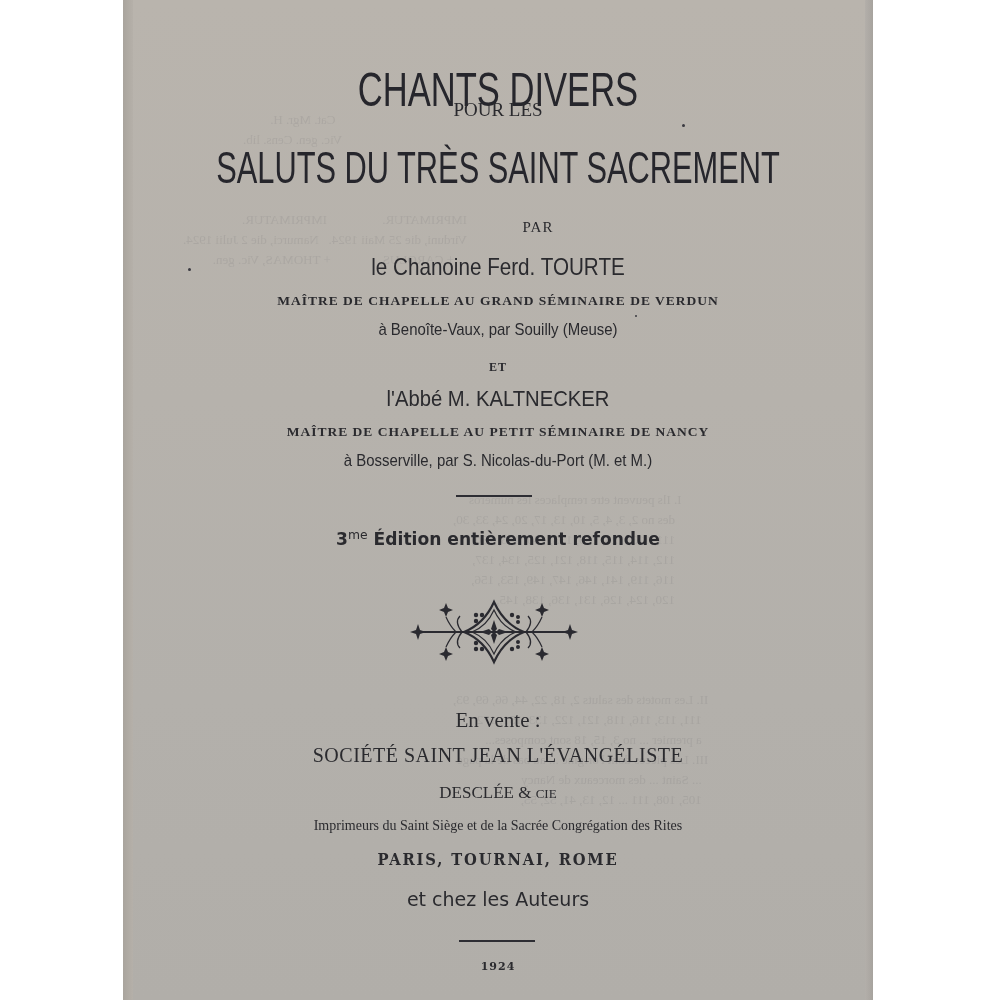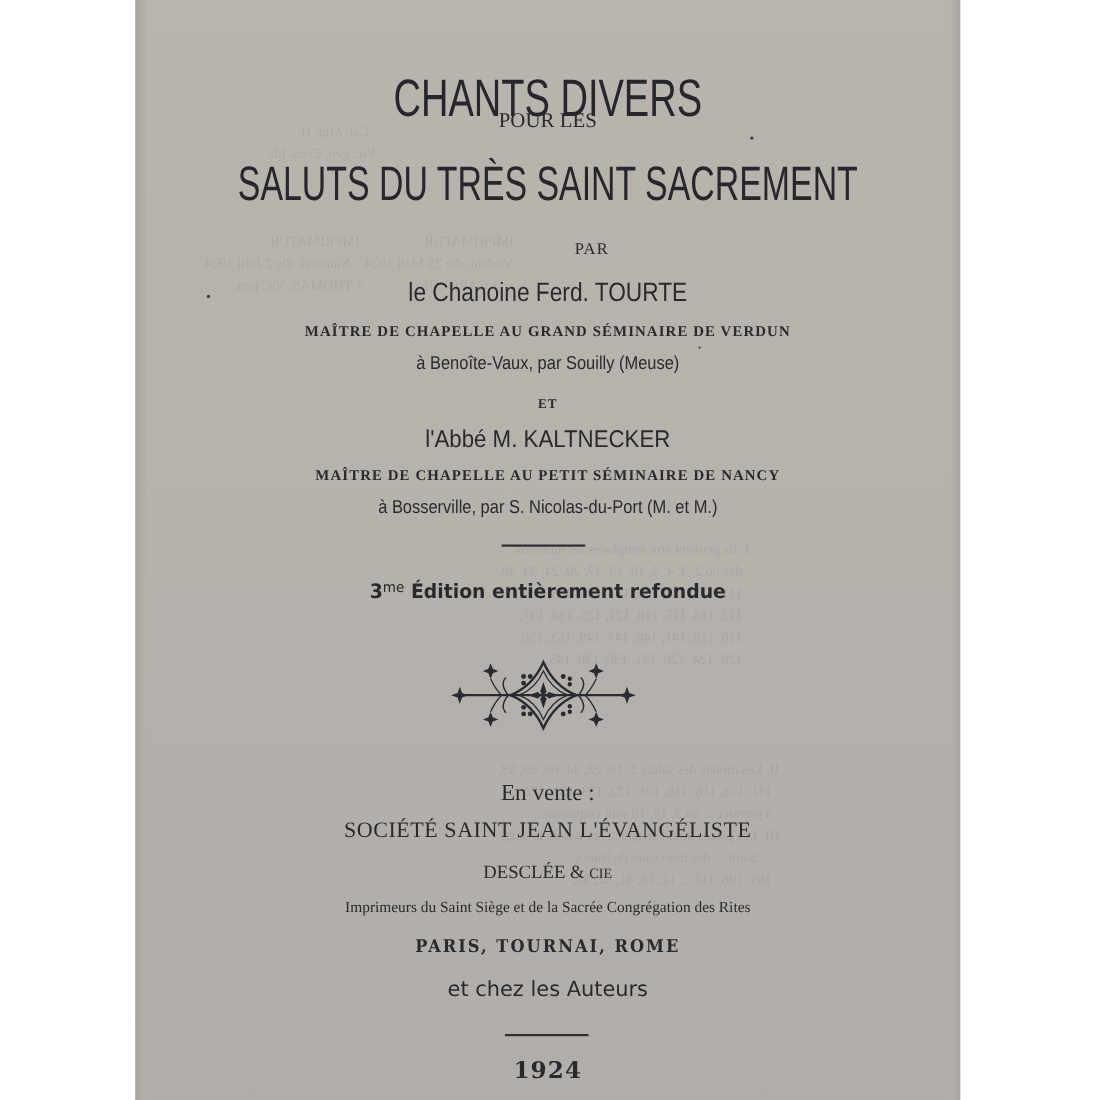--- a/index.html
+++ b/index.html
@@ -69,21 +69,21 @@
     #edition sup { font-size: 13px; vertical-align: 6px; font-weight: normal; }
     #ornament { position: absolute; left: 406px; top: 596px; width: 176px; height: 70px; }
     #envente { top: 708px; font-size: 21px; }
     #societe { top: 744px; font-size: 20px; letter-spacing: 0.5px; }
     #desclee { top: 783px; font-size: 17px; }
     #desclee .sc { font-size: 13px; }
     #imprimeurs { top: 818px; font-size: 14px; }
     #cities { top: 850px; font-size: 16px; font-weight: bold; letter-spacing: 2px; font-family: "DejaVu Serif", serif; transform: scaleX(0.92); transform-origin: 498px 0;}
     #auteurs { top: 888px; font-size: 19px; font-weight: normal; font-family: "DejaVu Sans", sans-serif; }
     #rule2 { left: 459px; top: 940px; width: 76px; }
-    #year { top: 960px; font-size: 21px; font-weight: bold; font-family: "DejaVu Serif", serif; letter-spacing: 1px;}
+    #year { top: 960px; font-size: 11px; font-weight: bold; font-family: "DejaVu Serif", serif; letter-spacing: 1px;}
     .speck { position: absolute; width: 3px; height: 3px; background: #3a3a40; border-radius: 50%; }
   </style>
 </head>
 <body>
 
 <div class="page">
   <div class="ghost" style="left:120px; top:110px; transform:scaleX(-1);">        Cat. Mgr. H.
       Vic. gen. Cens. lib.</div>
   <div class="ghost" style="left:60px; top:210px; transform:scaleX(-1);">IMPRIMATUR.                 IMPRIMATUR.
 Virduni, die 25 Maii 1924.   Namurci, die 2 Julii 1924.

